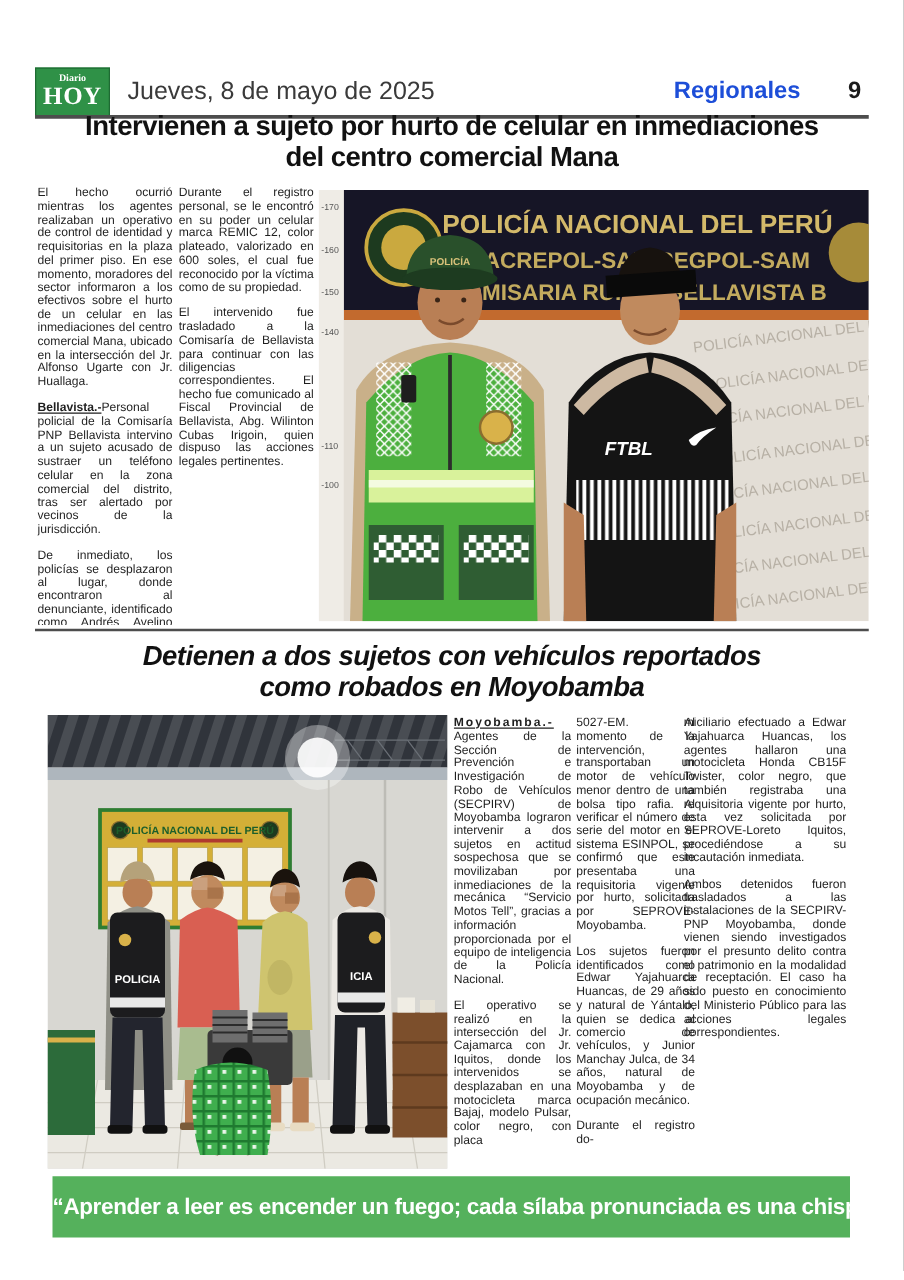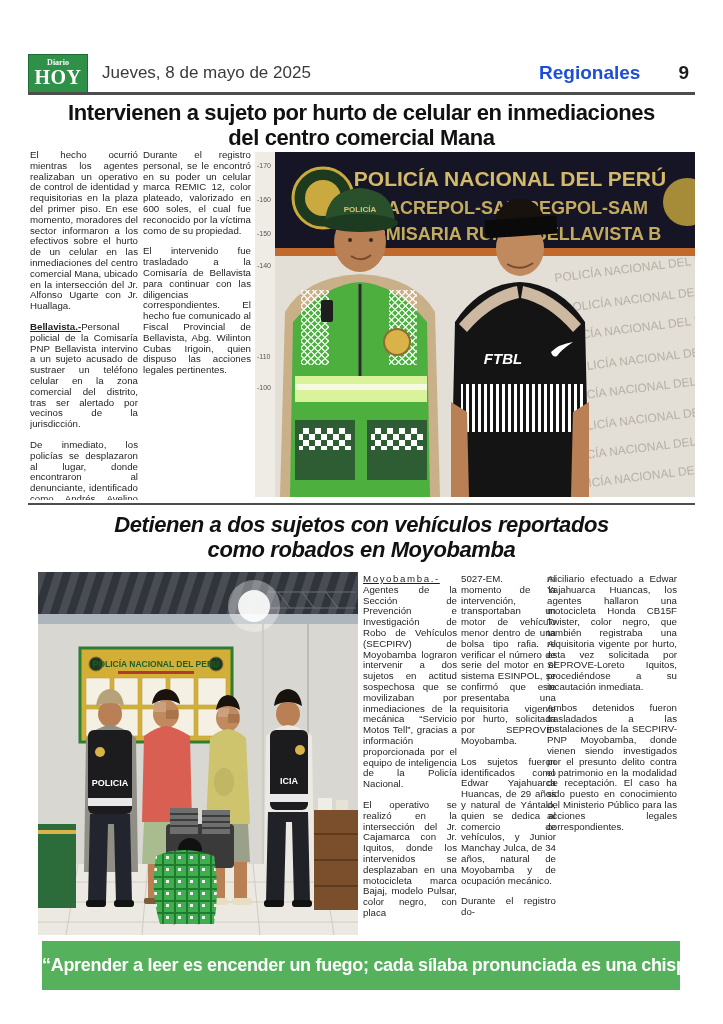--- a/index.html
+++ b/index.html
@@ -4,35 +4,35 @@
 <style>
   html,body{margin:0;padding:0;background:#888;}
   .page{position:relative;width:723px;height:1024px;background:#ffffff;overflow:hidden;
         font-family:"Liberation Sans",sans-serif;color:#222;}
   
   .hdr{position:absolute;left:28px;top:54px;width:667px;height:38px;display:flex;align-items:center;}
   .logo{width:58px;height:37px;background:#2f9147;border:1px solid #1e6b33;display:flex;flex-direction:column;
         align-items:center;justify-content:center;line-height:1;text-align:right;}
   .logo .small{color:#fff;font-size:8px;font-weight:bold;font-family:"Liberation Serif",serif;}
   .logo .big{color:#fff;font-size:20px;font-weight:bold;font-family:"Liberation Serif",serif;letter-spacing:.5px;}
-  .date{margin-left:14px;font-size:17px;color:#3a3a3a;}
+  .date{margin-left:14px;font-size:20px;color:#3a3a3a;}
   .hdr .spacer{flex:1;}
   .section{font-size:19px;font-weight:bold;color:#1d4ed8;}
   .pageno{font-size:19px;font-weight:bold;color:#1c1c1c;margin-left:38px;margin-right:6px;}
   .rule1{position:absolute;left:28px;top:92px;width:667px;height:3px;background:#4d4d4d;}
   .rule2{position:absolute;left:28px;top:503px;width:667px;height:2px;background:#4d4d4d;}
   
   .headline{position:absolute;left:28px;width:667px;text-align:center;font-weight:bold;color:#111;
             font-size:22px;line-height:25px;letter-spacing:-0.4px;}
-  .h1{top:100px;} .h2{top:512px;font-style:italic;}
+  .h1{top:88px;} .h2{top:512px;font-style:italic;}
   
   .bodycol{position:absolute;font-size:9.7px;line-height:10.8px;text-align:justify;color:#1f1f1f;overflow:hidden;}
   .bodycol p{margin:0 0 10px 0;}
   .lead{font-weight:bold;text-decoration:underline;}
-  .lead2{font-weight:normal;text-decoration:underline;letter-spacing:1.6px;}
+  .lead2{font-weight:bold;text-decoration:underline;letter-spacing:1.6px;}
   .a1c1{left:30px;top:150px;width:108px;height:350px;}
   .a1c2{left:143px;top:150px;width:108px;height:350px;}
   .a2c1{left:363px;top:574px;width:94px;height:362px;}
   .a2c2{left:461px;top:574px;width:95px;height:362px;}
   .a2c3{left:547px;top:574px;width:130px;height:362px;}
   
   .photo1{position:absolute;left:255px;top:152px;width:440px;height:345px;}
   .photo2{position:absolute;left:38px;top:572px;width:320px;height:363px;}
   
   .quote{position:absolute;left:42px;top:941px;width:638px;height:49px;background:#55b15c;

